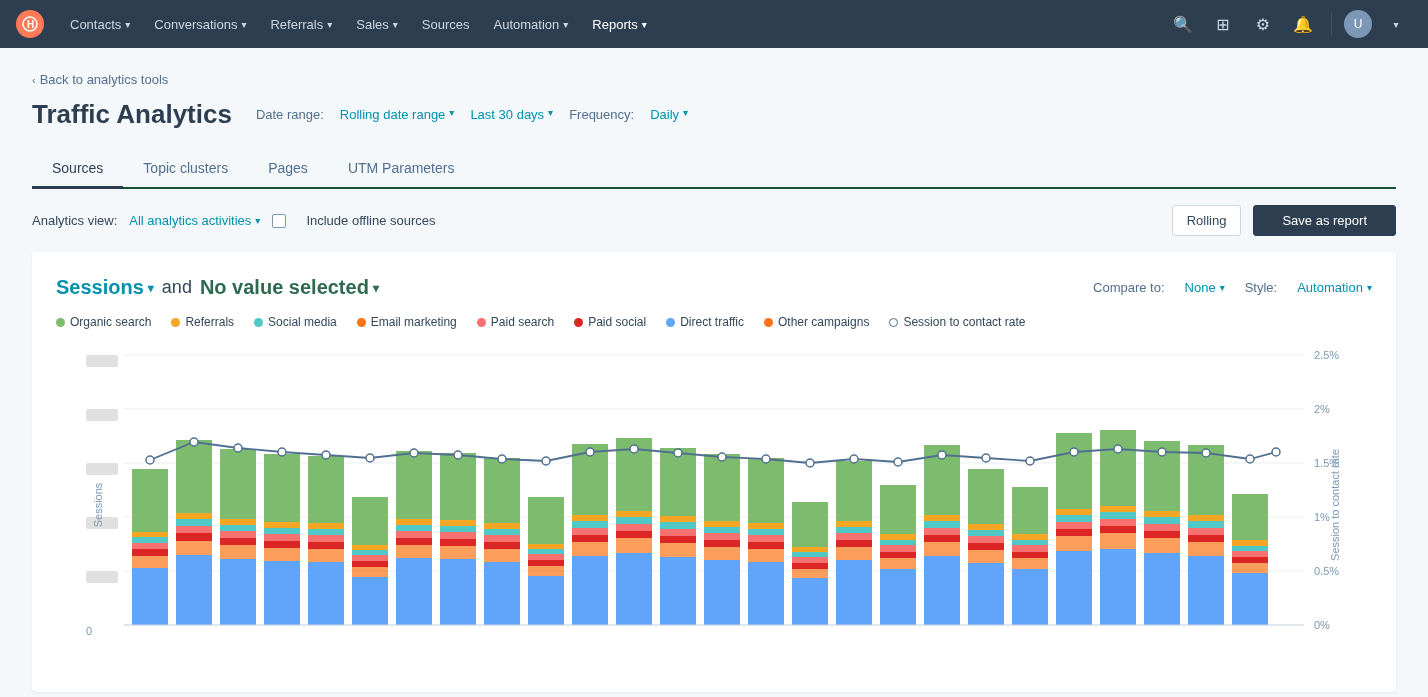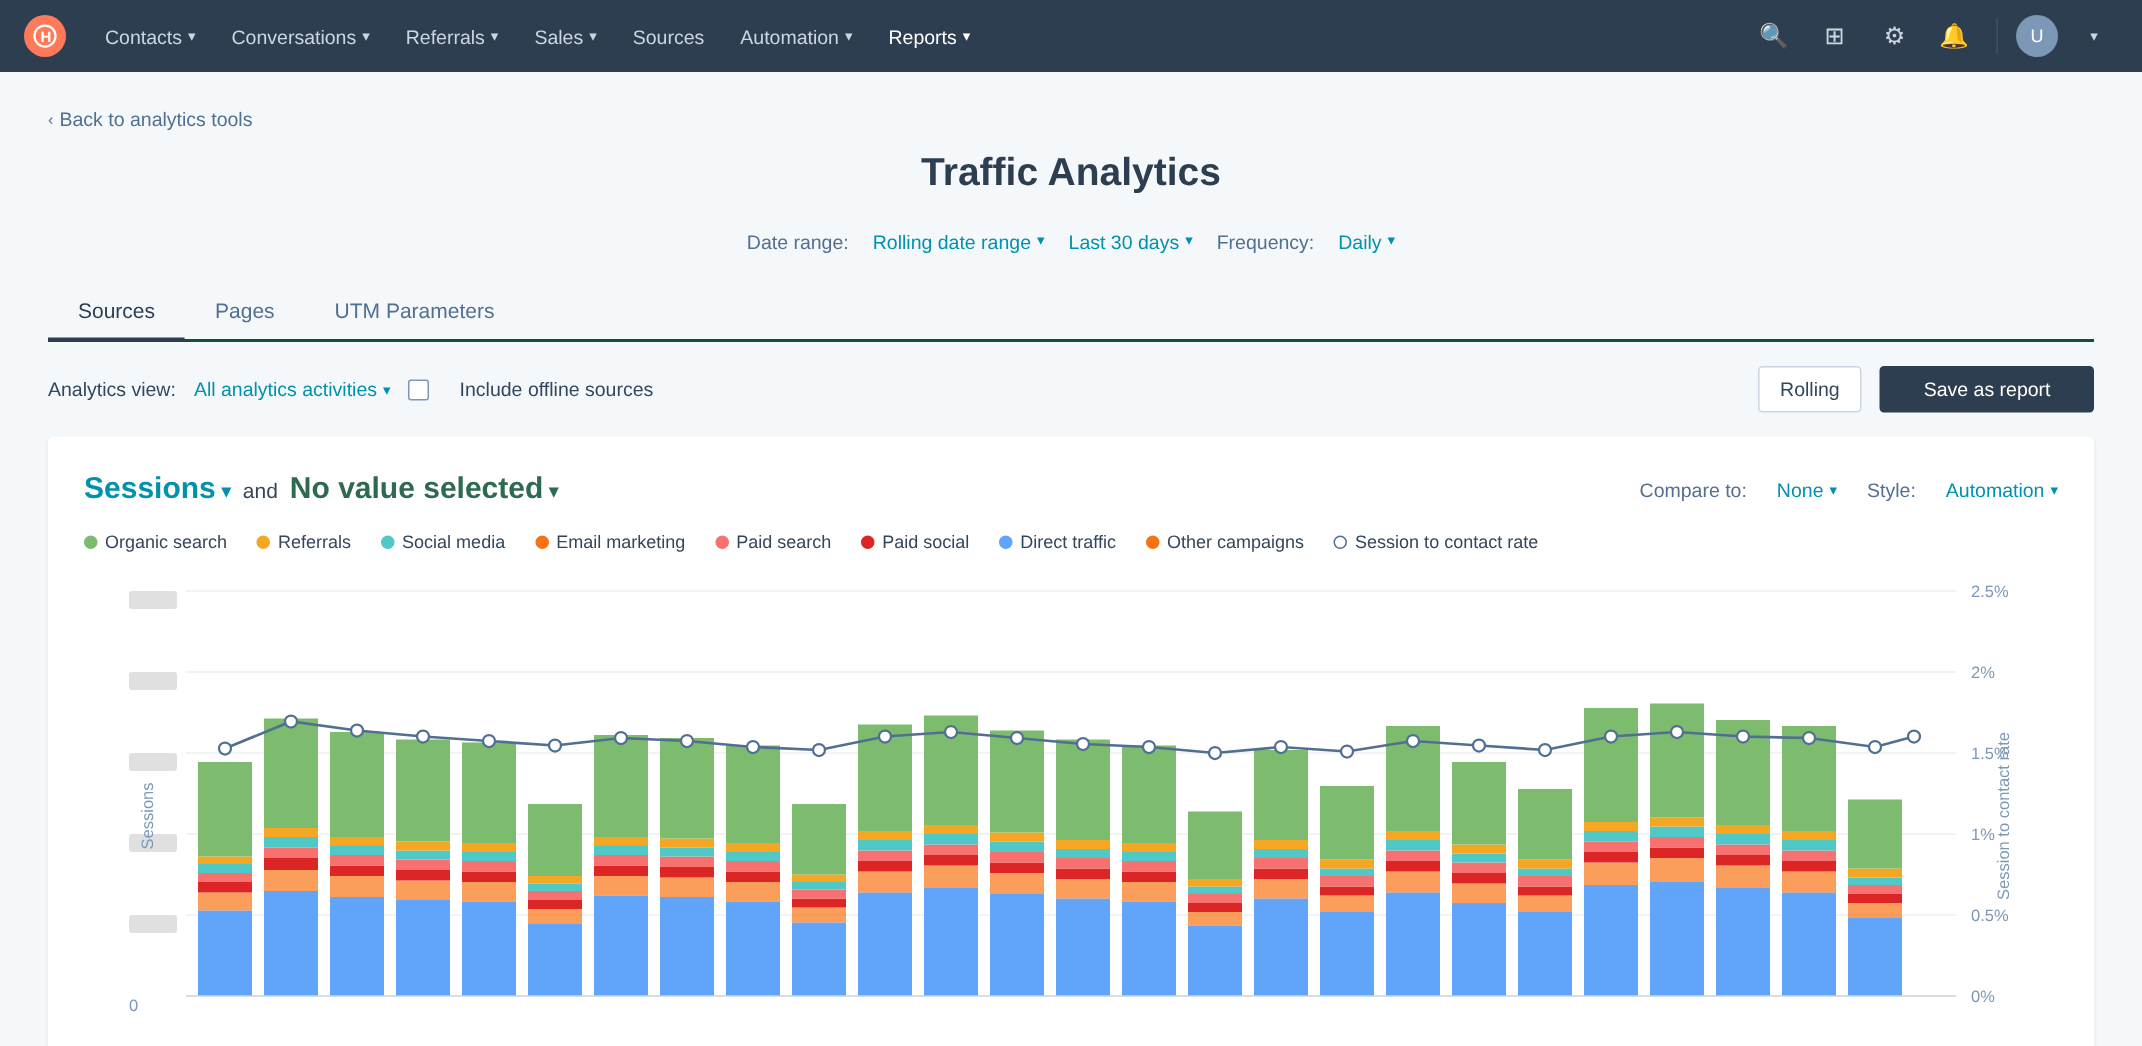--- a/index.html
+++ b/index.html
@@ -52,21 +52,21 @@
     .main { padding: 24px 32px; background: #f5f8fa; min-height: calc(100vh - 48px); }
 
     .back-link {
       display: flex; align-items: center; gap: 4px;
       color: #516f90; font-size: 13px; cursor: pointer; margin-bottom: 12px;
       text-decoration: none;
     }
     .back-chevron { font-size: 11px; }
 
     .page-header {
-      display: flex; align-items: center; gap: 24px; margin-bottom: 20px; flex-direction: column;
+      display: flex; align-items: center; gap: 24px; margin-bottom: 20px;
     }
     .page-title { font-size: 26px; font-weight: 600; color: #2d3e50; }
 
     .header-controls { display: flex; align-items: center; gap: 16px; }
     .header-label { color: #516f90; font-size: 13px; }
     .header-dropdown {
       display: flex; align-items: flex-start; gap: 4px;
       color: #0091ae; font-size: 13px; cursor: pointer; font-weight: 400;
     }
     .header-dropdown .caret { font-size: 10px; }
@@ -119,21 +119,21 @@
     .chart-header {
       display: flex; align-items: center; justify-content: space-between;
       margin-bottom: 16px;
     }
     .chart-title-area { display: flex; align-items: center; gap: 8px; }
     .metric-btn {
       display: flex; align-items: center; gap: 4px;
       color: #0091ae; font-size: 20px; font-weight: 600; cursor: pointer;
     }
     .metric-btn .caret { font-size: 12px; }
-    .and-text { font-size: 14px; color: #33475b; }
+    .and-text { font-size: 18px; color: #33475b; }
     .chart-controls { display: flex; align-items: center; gap: 20px; }
     .chart-ctrl-label { color: #516f90; font-size: 13px; }
     .chart-ctrl-val {
       display: flex; align-items: center; gap: 4px;
       color: #0091ae; font-size: 13px; cursor: pointer; font-weight: 500;
     }
     .chart-ctrl-val .caret { font-size: 10px; }
 
     
     .legend { display: flex; flex-wrap: wrap; gap: 12px 20px; margin-bottom: 16px; }
@@ -219,20 +219,23 @@
       <div class="header-dropdown">
         <span>Daily</span>
         <span class="caret">▾</span>
       </div>
     </div>
   </div>
 
   <div class="tabs">
     <div class="tab active">
       <span>Sources</span>
+    </div>
+    <div class="tab">
+      <span>Topic clusters</span>
     </div>
     <div class="tab">
       <span>Pages</span>
     </div>
     <div class="tab">
       <span>UTM Parameters</span>
     </div>
   </div>
 
   <div class="toolbar">

